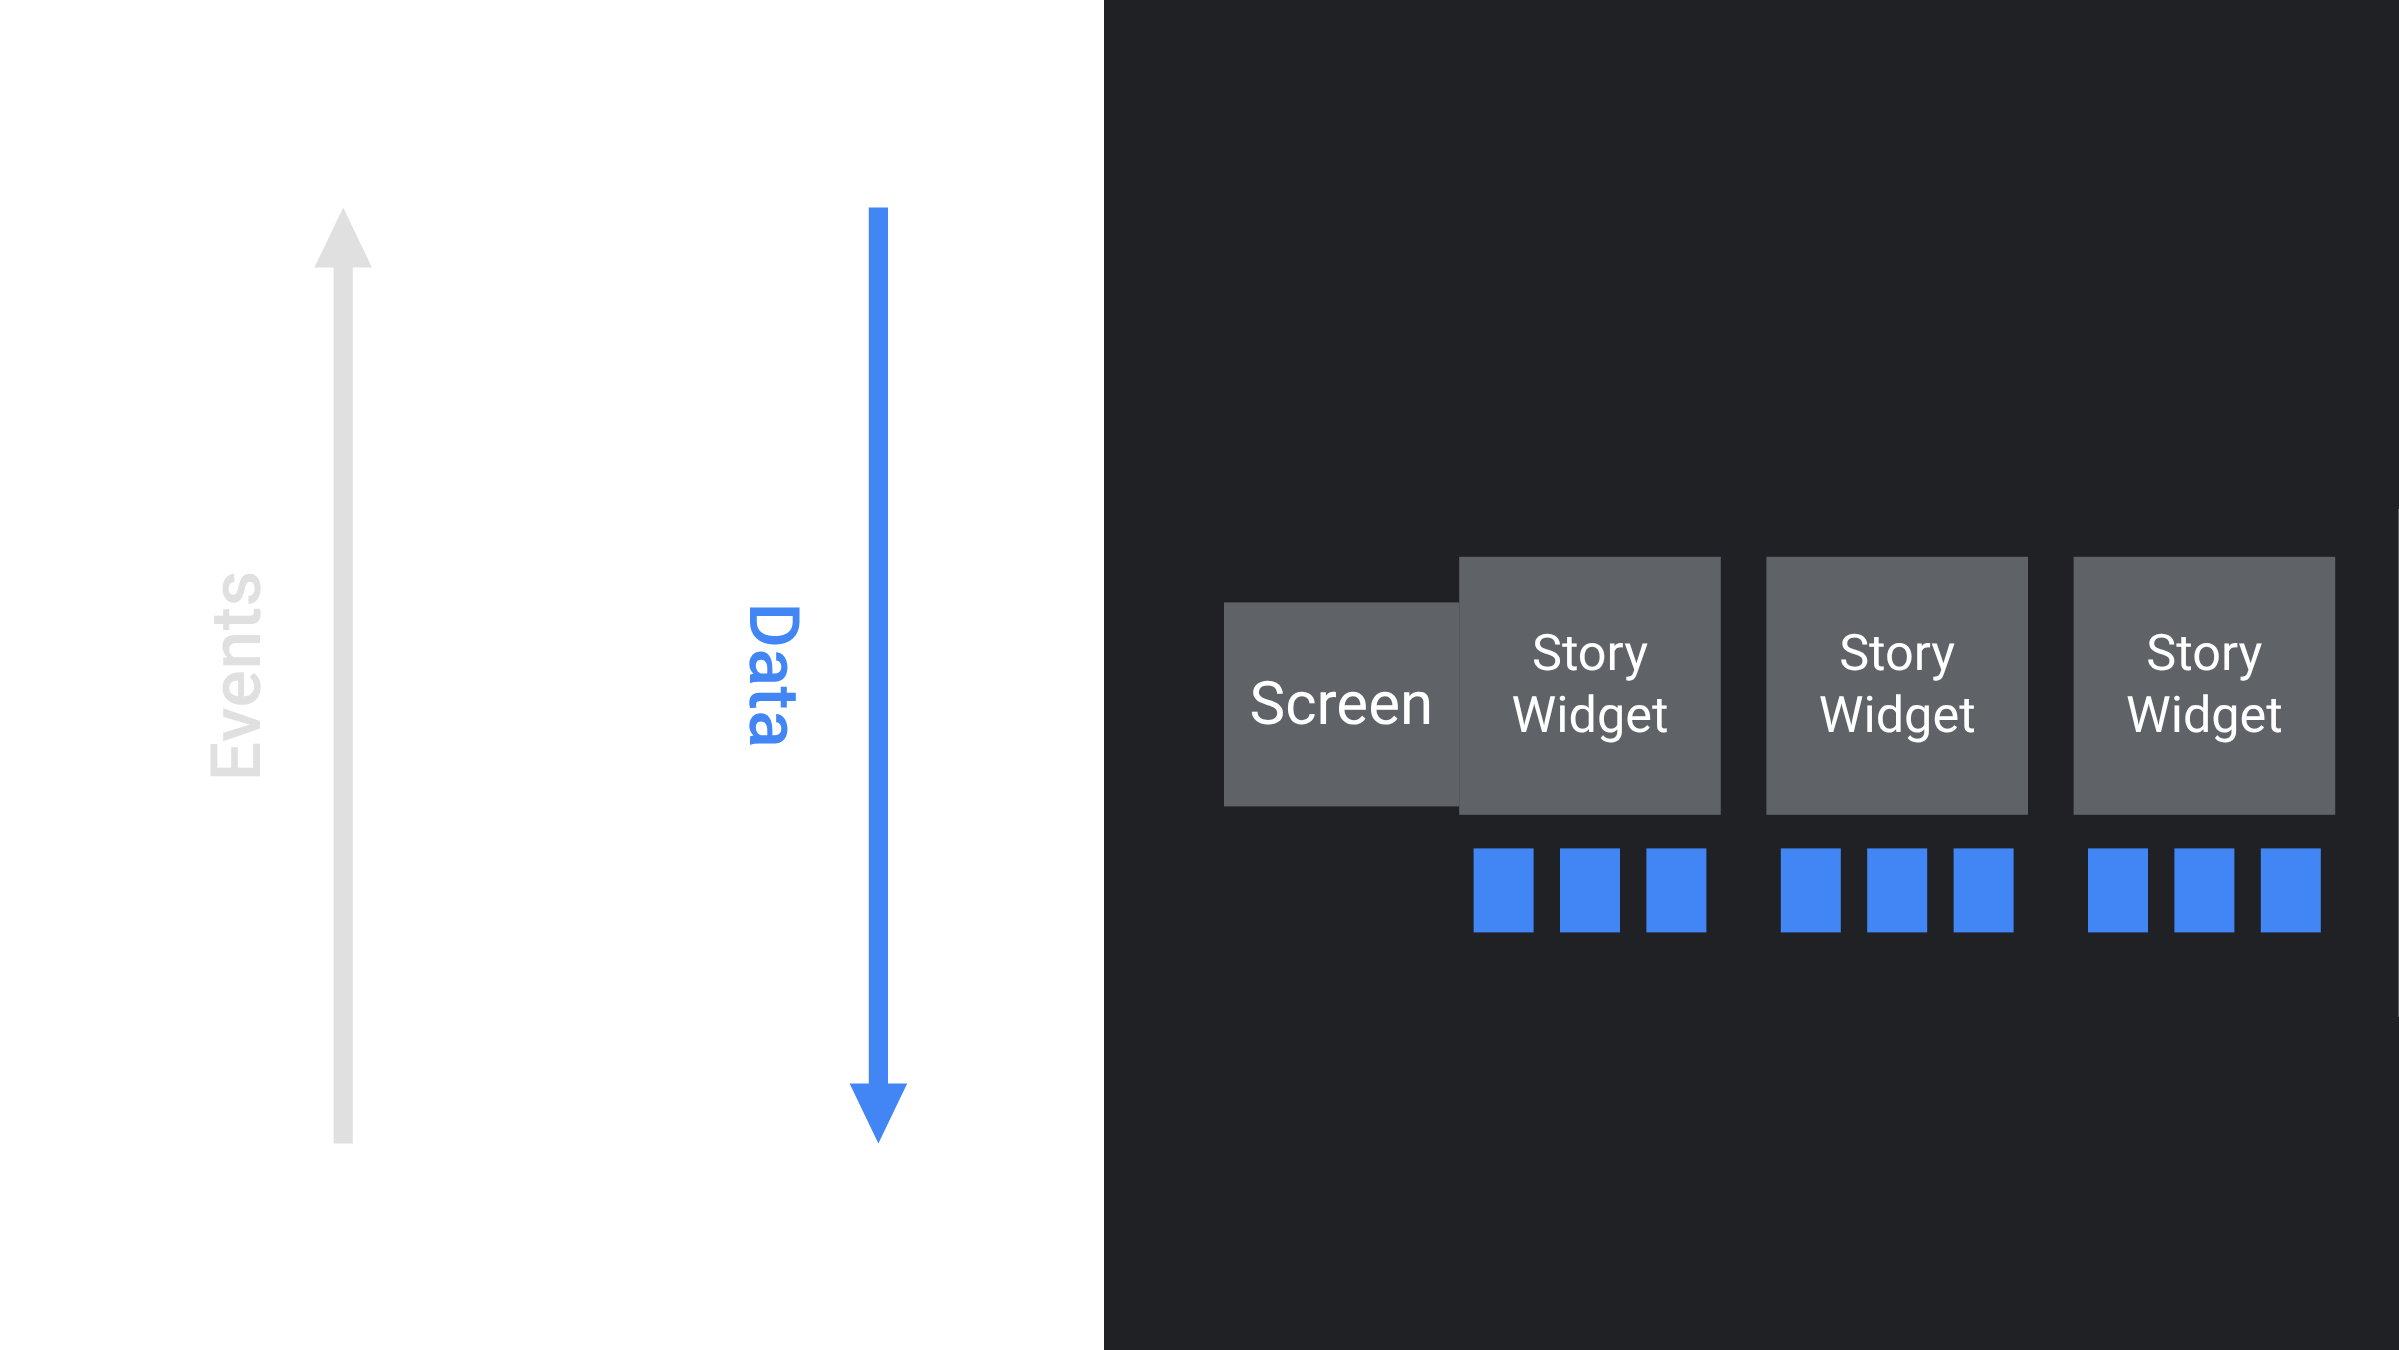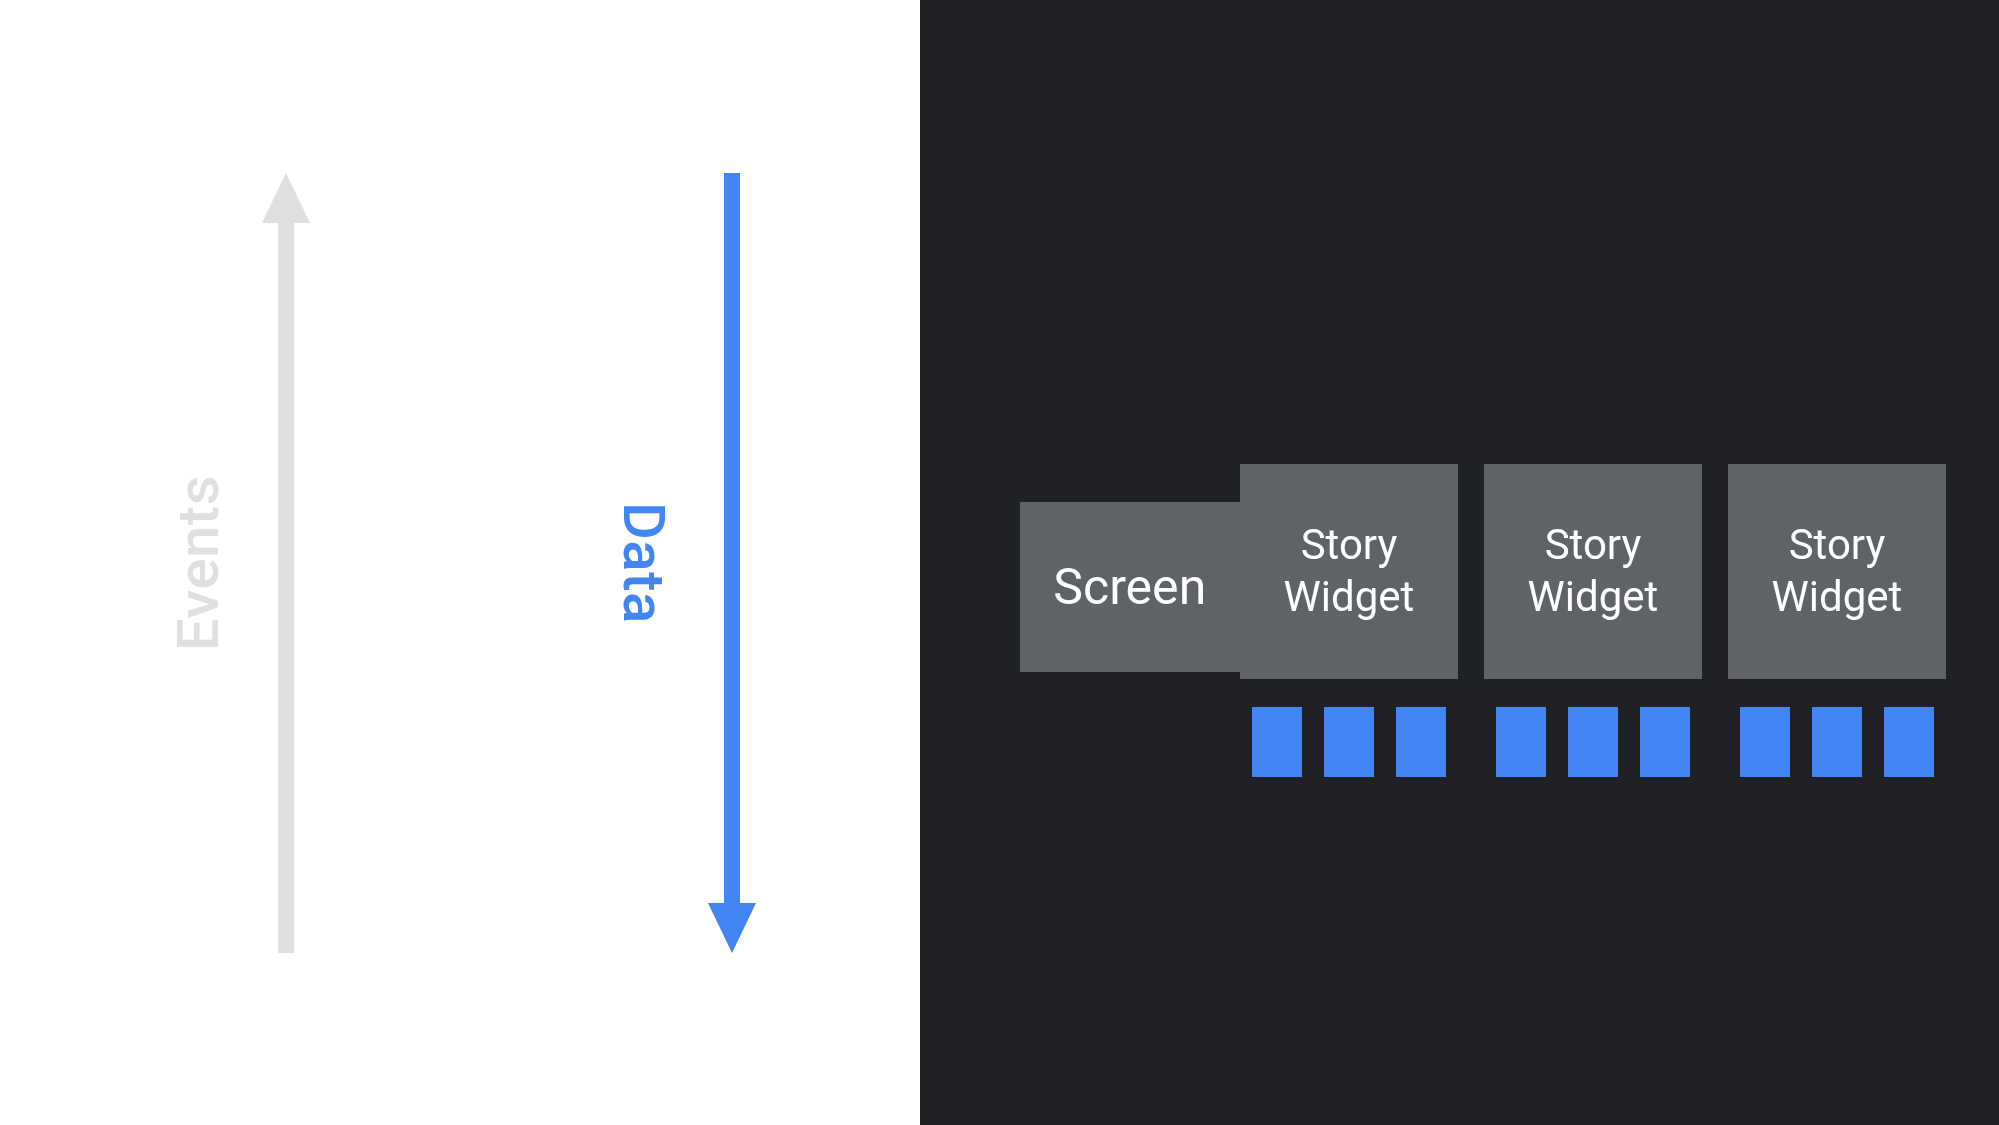--- a/index.html
+++ b/index.html
@@ -65,21 +65,21 @@
       height: 170px;
       display: flex;
       align-items: center;
       justify-content: center;
       font-size: 50px;
       font-weight: 400;
       margin-bottom: 66px;
     }
     .widgets-row {
       display: flex;
-      gap: 26px;
+      gap: 38px;
       width: 730px;
       justify-content: space-between;
     }
     .widget-group {
       display: flex;
       flex-direction: column;
       align-items: center;
       gap: 28px;
     }
     .box-widget {

